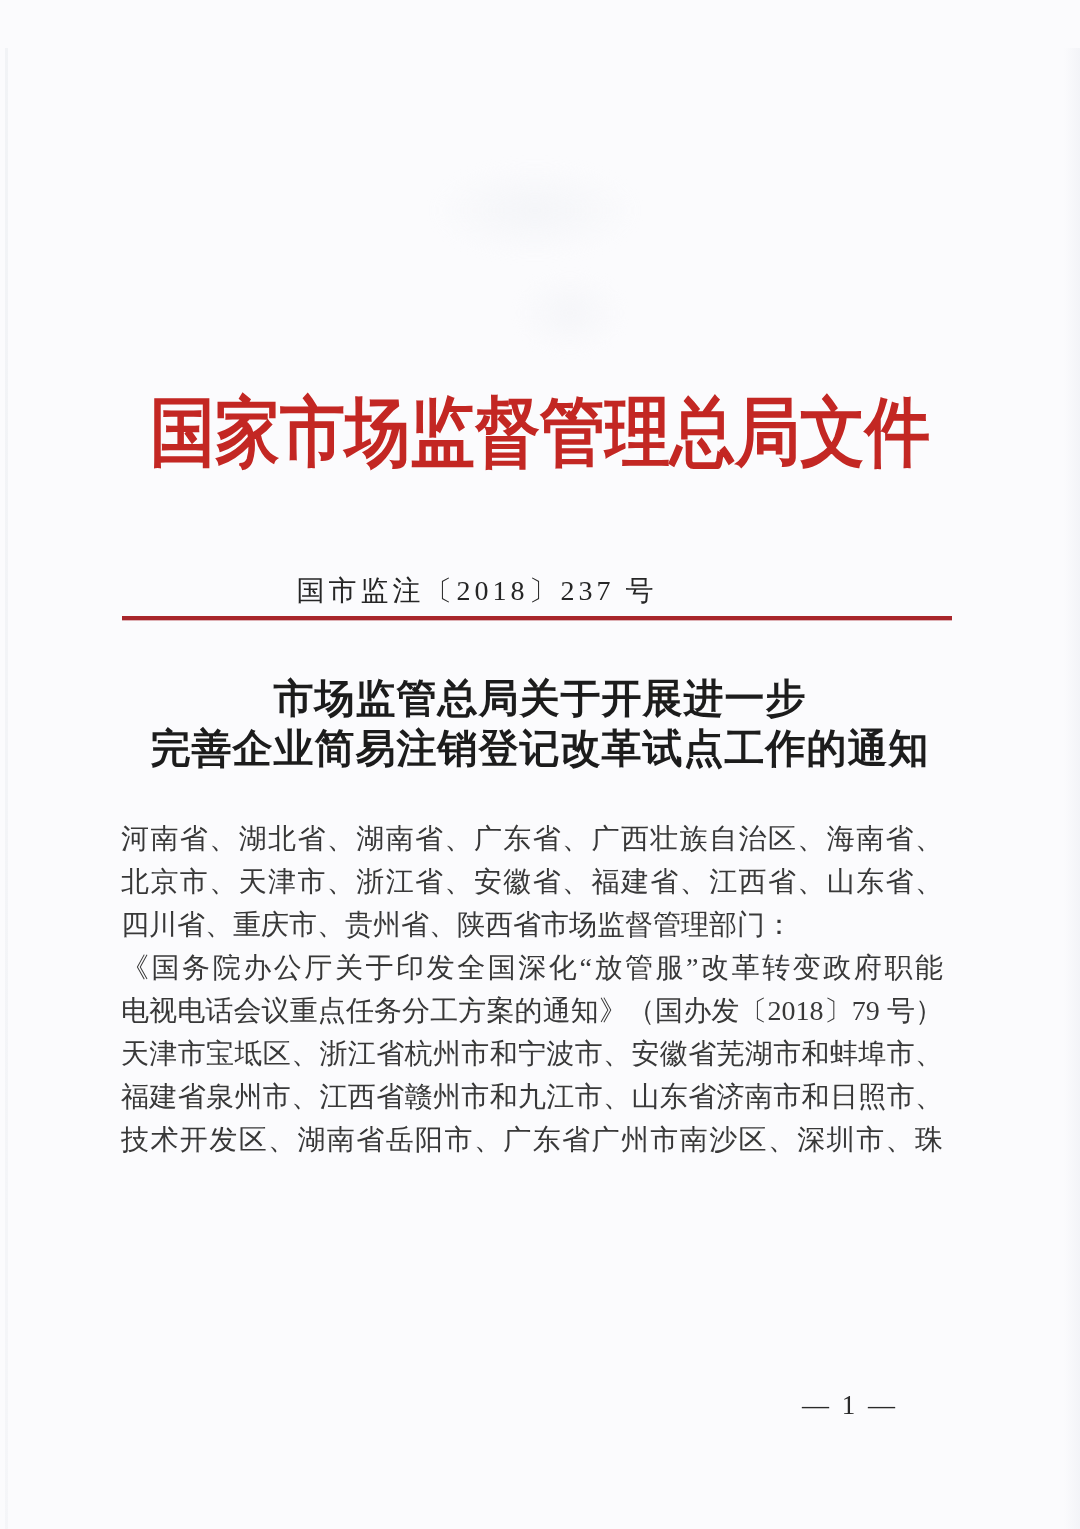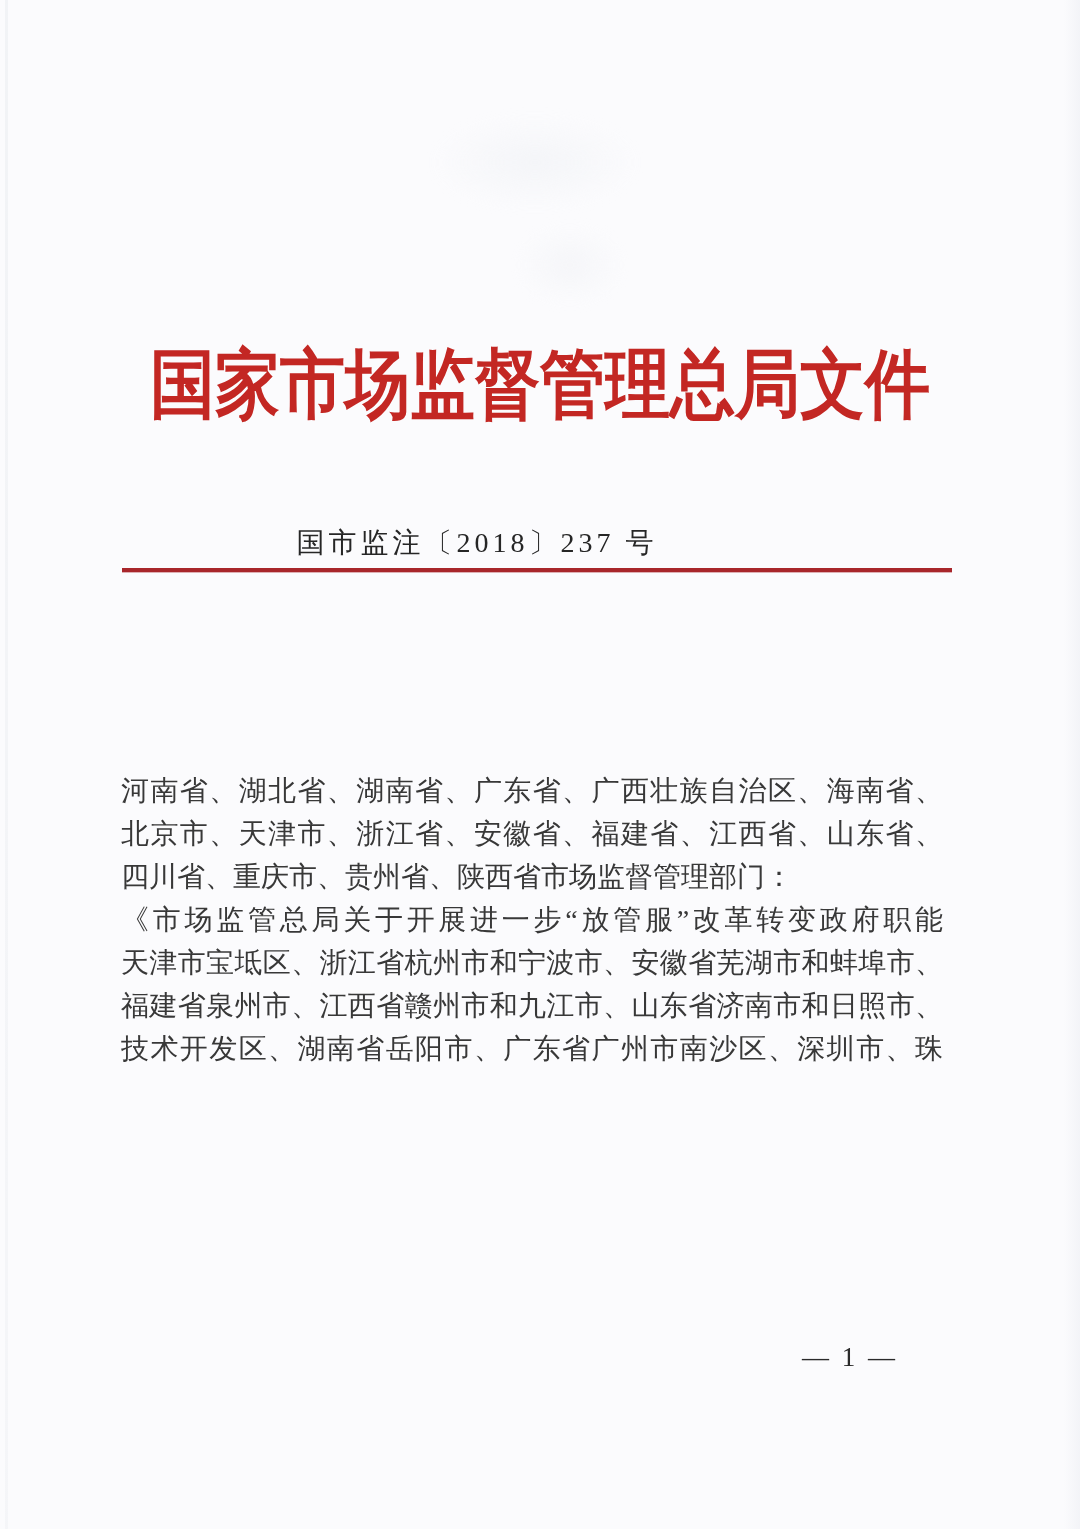--- a/index.html
+++ b/index.html
@@ -11,21 +11,21 @@
   *{box-sizing:border-box;}
   html,body{margin:0;padding:0;}
   body{
     width:1080px;height:1529px;
     background:#fbfbfd;
     font-family:"Liberation Serif","DejaVu Serif",serif;
     color:var(--text);
     position:relative;
     overflow:hidden;
   }
-  .page{position:absolute;inset:0;}
+  .page{position:absolute;inset:0;margin-top:48px;}
 
   
   .ghost{position:absolute;pointer-events:none;filter:blur(7px);opacity:.55;}
   .ghost-1{left:430px;top:115px;width:210px;height:95px;
     background:radial-gradient(ellipse at center,#eef0f4 0%,rgba(238,240,244,0) 70%);}
   .ghost-2{left:515px;top:225px;width:110px;height:80px;
     background:radial-gradient(ellipse at center,#f0f1f5 0%,rgba(240,241,245,0) 70%);}
   .edge-left{position:absolute;left:5px;top:0;width:3px;height:100%;
     background:linear-gradient(to bottom,#eff1f4,#f3f4f7);opacity:.8;}
   .edge-right{position:absolute;right:0;top:0;width:16px;height:100%;
@@ -97,26 +97,31 @@
   <div class="ghost ghost-2"></div>
   <div class="edge-left"></div>
   <div class="edge-right"></div>
 
   <h1 class="agency">国家市场监督管理总局文件</h1>
 
   <div class="docnum">国市监注〔2018〕237 号</div>
 
   <div class="redrule"></div>
 
+  <h2 class="title">
+    <span class="tline">市场监管总局关于开展进一步</span>
+    <span class="tline">完善企业简易注销登记改革试点工作的通知</span>
+  </h2>
 
   <div class="body">
     <div class="line">河南省、湖北省、湖南省、广东省、广西壮族自治区、海南省、</div>
     <div class="line">北京市、天津市、浙江省、安徽省、福建省、江西省、山东省、</div>
     <div class="line short">四川省、重庆市、贵州省、陕西省市场监督管理部门：</div>
-    <div class="line">《市场监管总局关于开展进一步“放管服”改革转变政府职能</div>
+    <div class="line">《国务院办公厅关于印发全国深化“放管服”改革转变政府职能</div>
+    <div class="line">电视电话会议重点任务分工方案的通知》（国办发〔2018〕79 号）</div>
     <div class="line">天津市宝坻区、浙江省杭州市和宁波市、安徽省芜湖市和蚌埠市、</div>
     <div class="line">福建省泉州市、江西省赣州市和九江市、山东省济南市和日照市、</div>
     <div class="line">技术开发区、湖南省岳阳市、广东省广州市南沙区、深圳市、珠</div>
   </div>
 
   <div class="pagenum">— 1 —</div>
 
 </div>
 
 </body></html>

